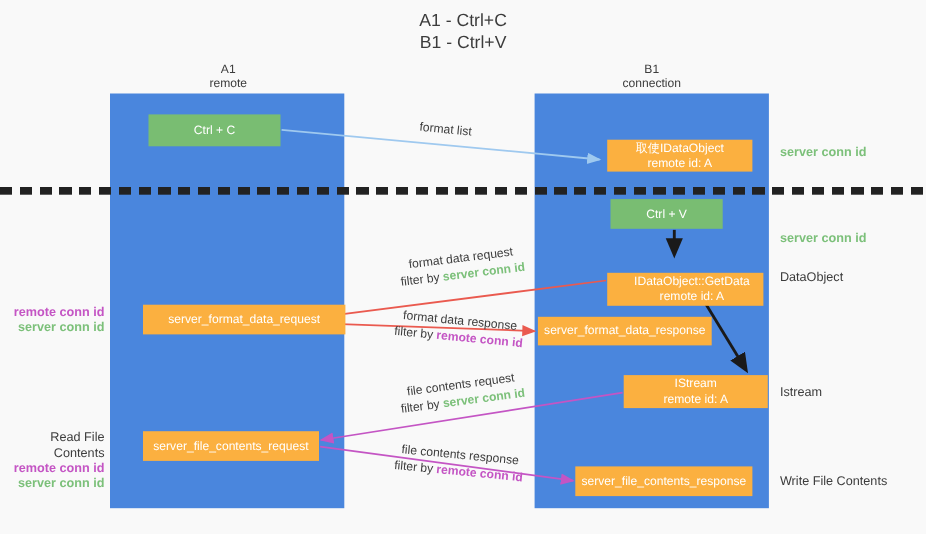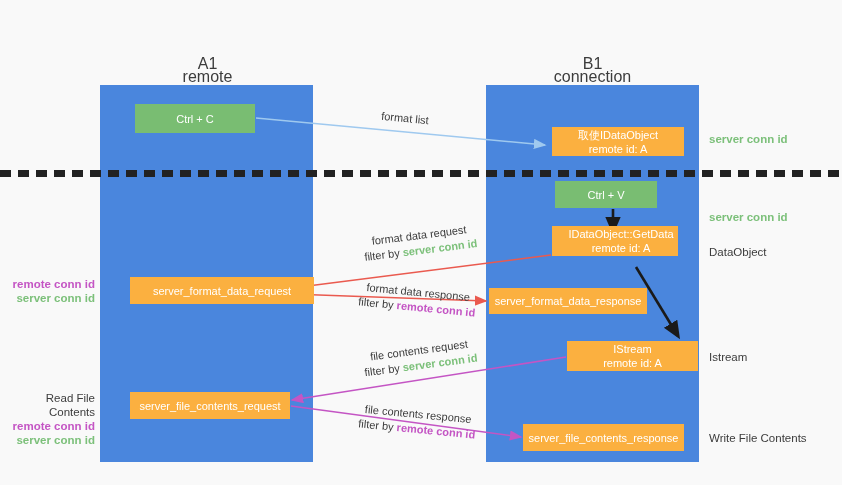--- a/index.html
+++ b/index.html
@@ -31,21 +31,21 @@
     color: #3c3c3c;
     font-size: 16px;
     line-height: 20px;
     white-space: pre-line;
   }
 
   
   .col-header {
     text-align: center;
     color: #3c3c3c;
-    font-size: 16px;
+    font-size: 11px;
     line-height: 13px;
     white-space: pre-line;
   }
   #header-a1 { left: 120px; top: 57px; width: 175px; }
   #header-b1 { left: 505px; top: 57px; width: 175px; }
 
   
   .lane {
     background: #4a86dd;
   }
@@ -74,21 +74,21 @@
     line-height: 14px;
     white-space: pre-line;
     box-sizing: border-box;
   }
   .box.green { background: #79bd72; }
   .box.orange { background: #fbb040; }
 
   #box-ctrlc  { left: 135px; top: 104px; width: 120px; height: 29px; }
   #box-ctrlv  { left: 555px; top: 181px; width: 102px; height: 27px; }
   #box-idataobject-save { left: 552px; top: 127px; width: 132px; height: 29px; }
-  #box-getdata { left: 552px; top: 226px; width: 126px; height: 30px; padding-left: 12px; }
+  #box-getdata { left: 552px; top: 248px; width: 142px; height: 30px; padding-left: 12px; }
   #box-istream { left: 567px; top: 341px; width: 131px; height: 30px; }
   #box-sfdreq { left: 130px; top: 277px; width: 184px; height: 27px; }
   #box-sfdres { left: 489px; top: 288px; width: 158px; height: 26px; }
   #box-sfcreq { left: 130px; top: 392px; width: 160px; height: 27px; }
   #box-sfcres { left: 523px; top: 424px; width: 161px; height: 27px; }
 
   
   .right-note {
     font-size: 11.5px;
     line-height: 14px;
@@ -139,20 +139,22 @@
     left: 0; top: 0;
     width: 842px; height: 485px;
     pointer-events: none;
   }
 </style>
 </head>
 <body>
 
 <div id="canvas">
 
+  <div class="abs" id="title">A1 - Ctrl+C
+B1 - Ctrl+V</div>
 
   <div class="abs col-header" id="header-a1">A1
 remote</div>
   <div class="abs col-header" id="header-b1">B1
 connection</div>
 
   <div class="abs lane" id="lane-a1"></div>
   <div class="abs lane" id="lane-b1"></div>
 
   <svg class="abs" id="arrows" viewBox="0 0 842 485">

